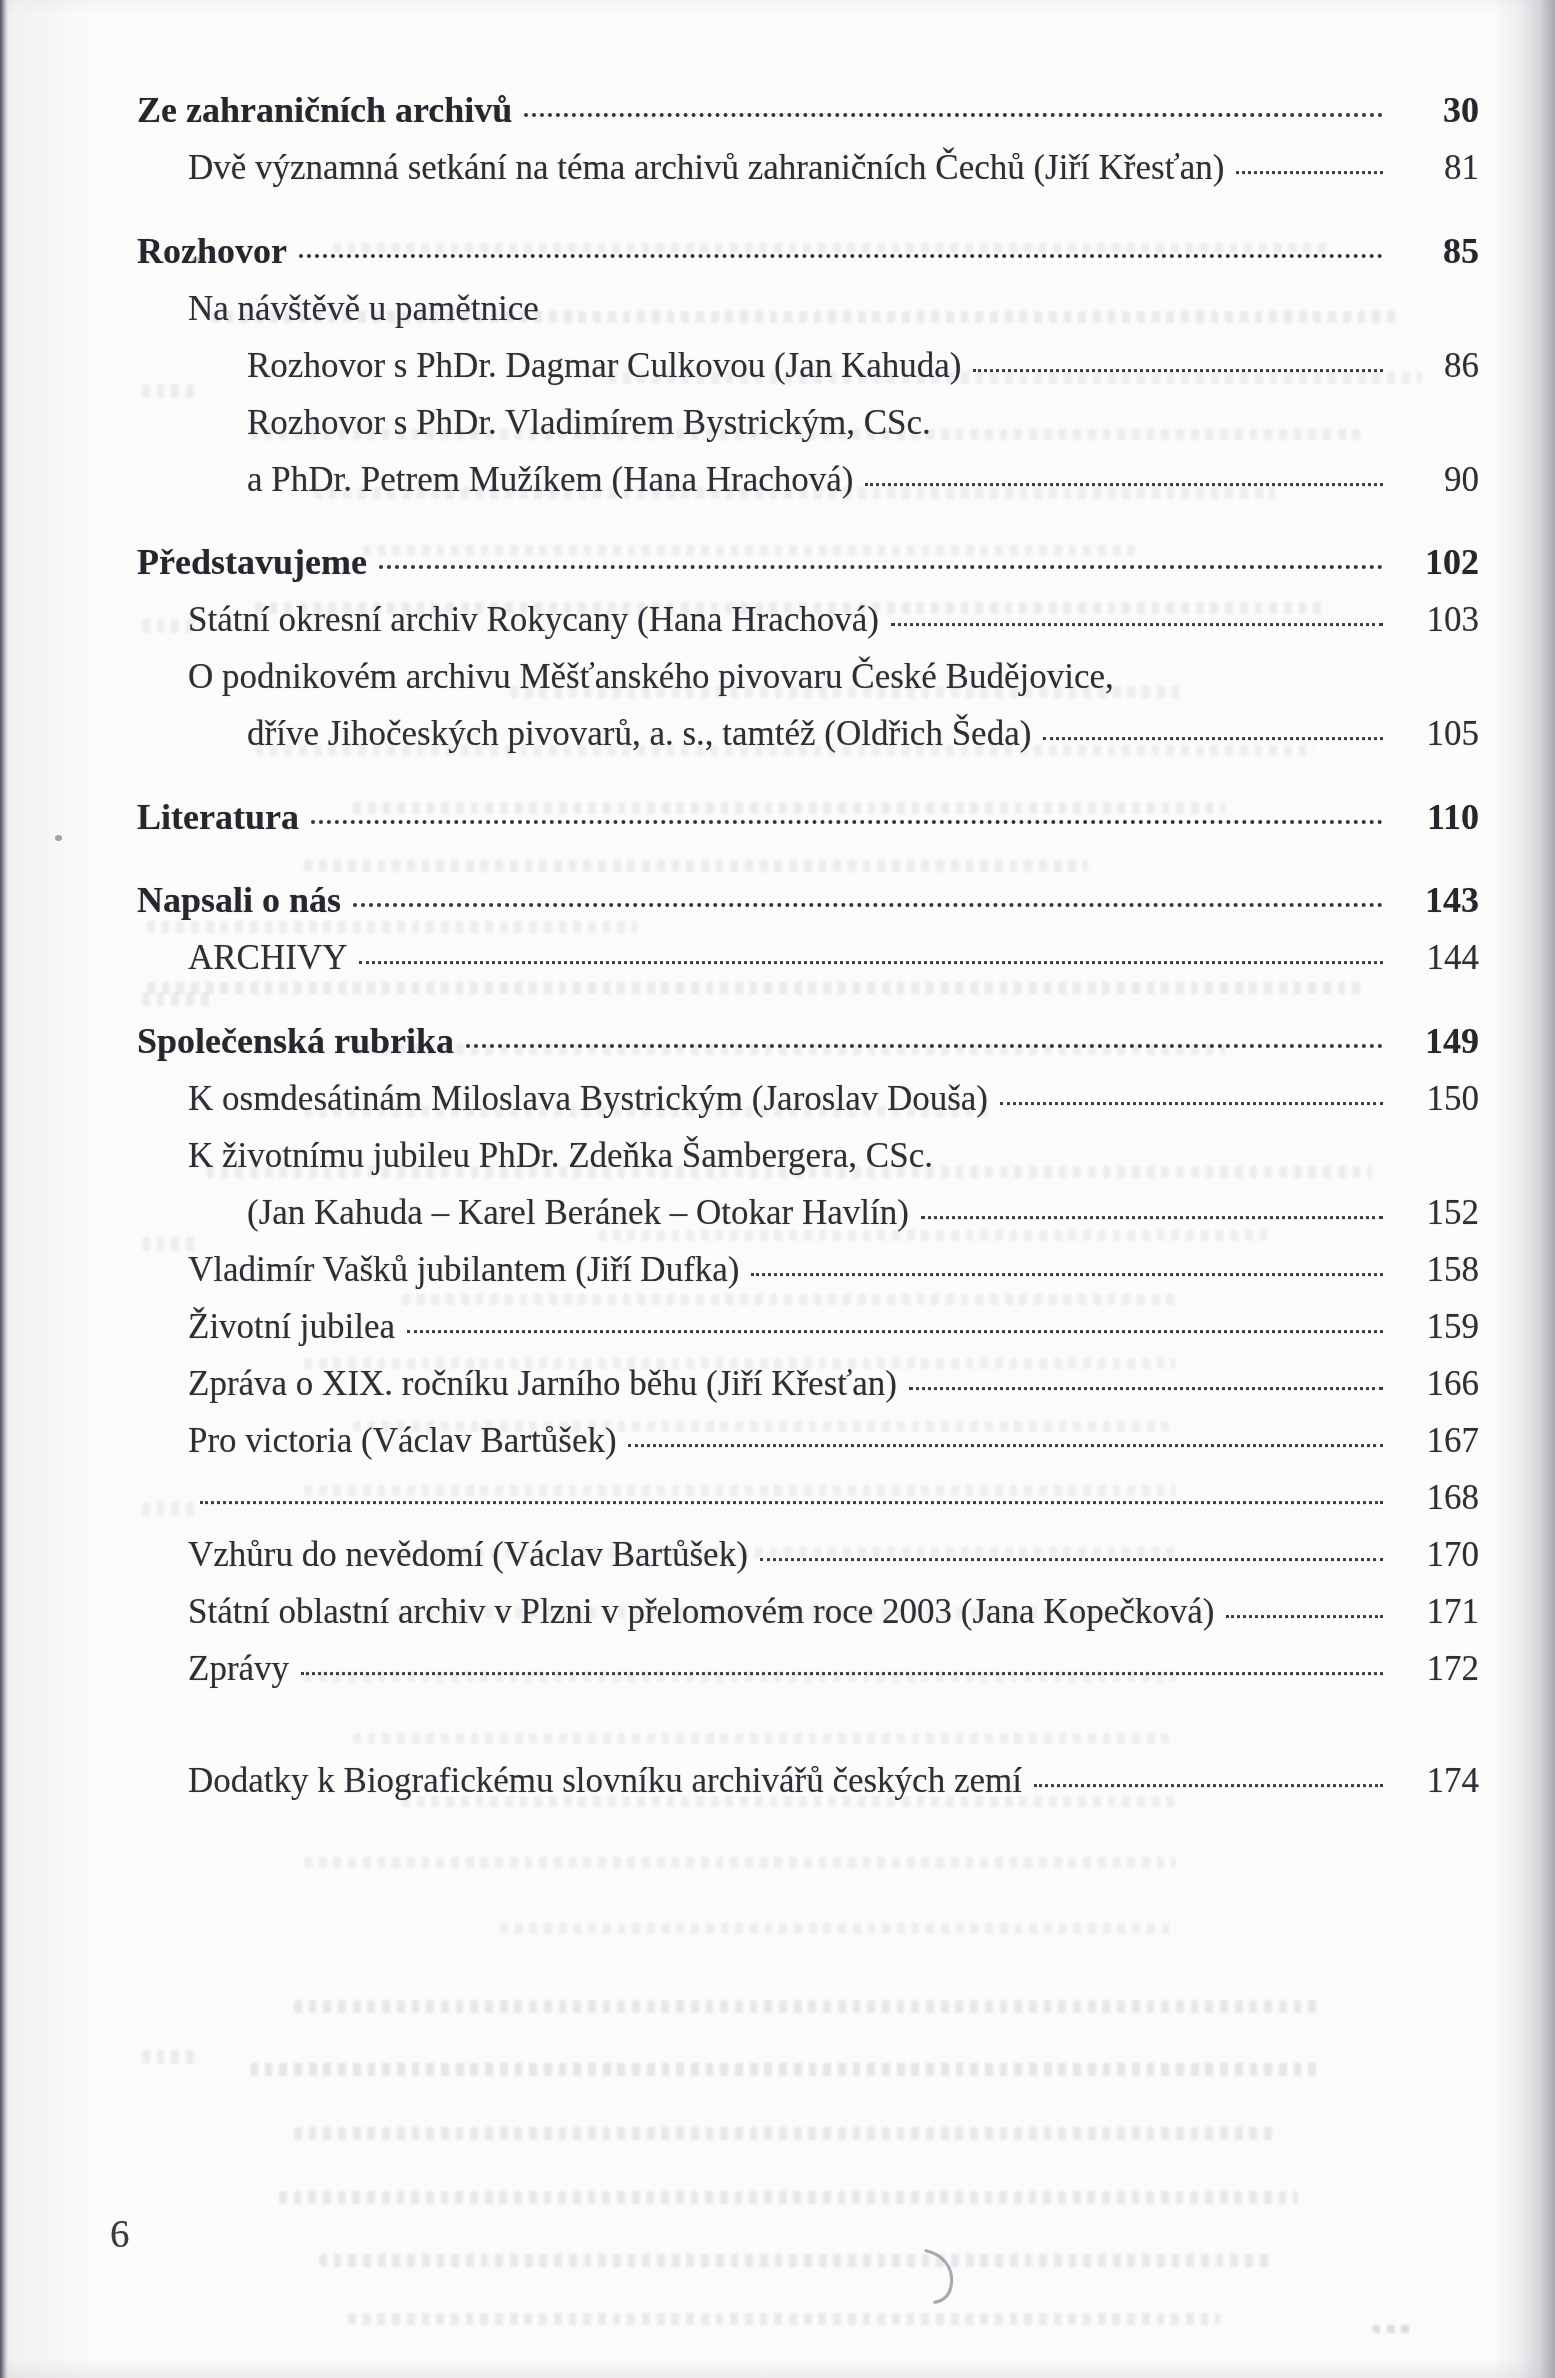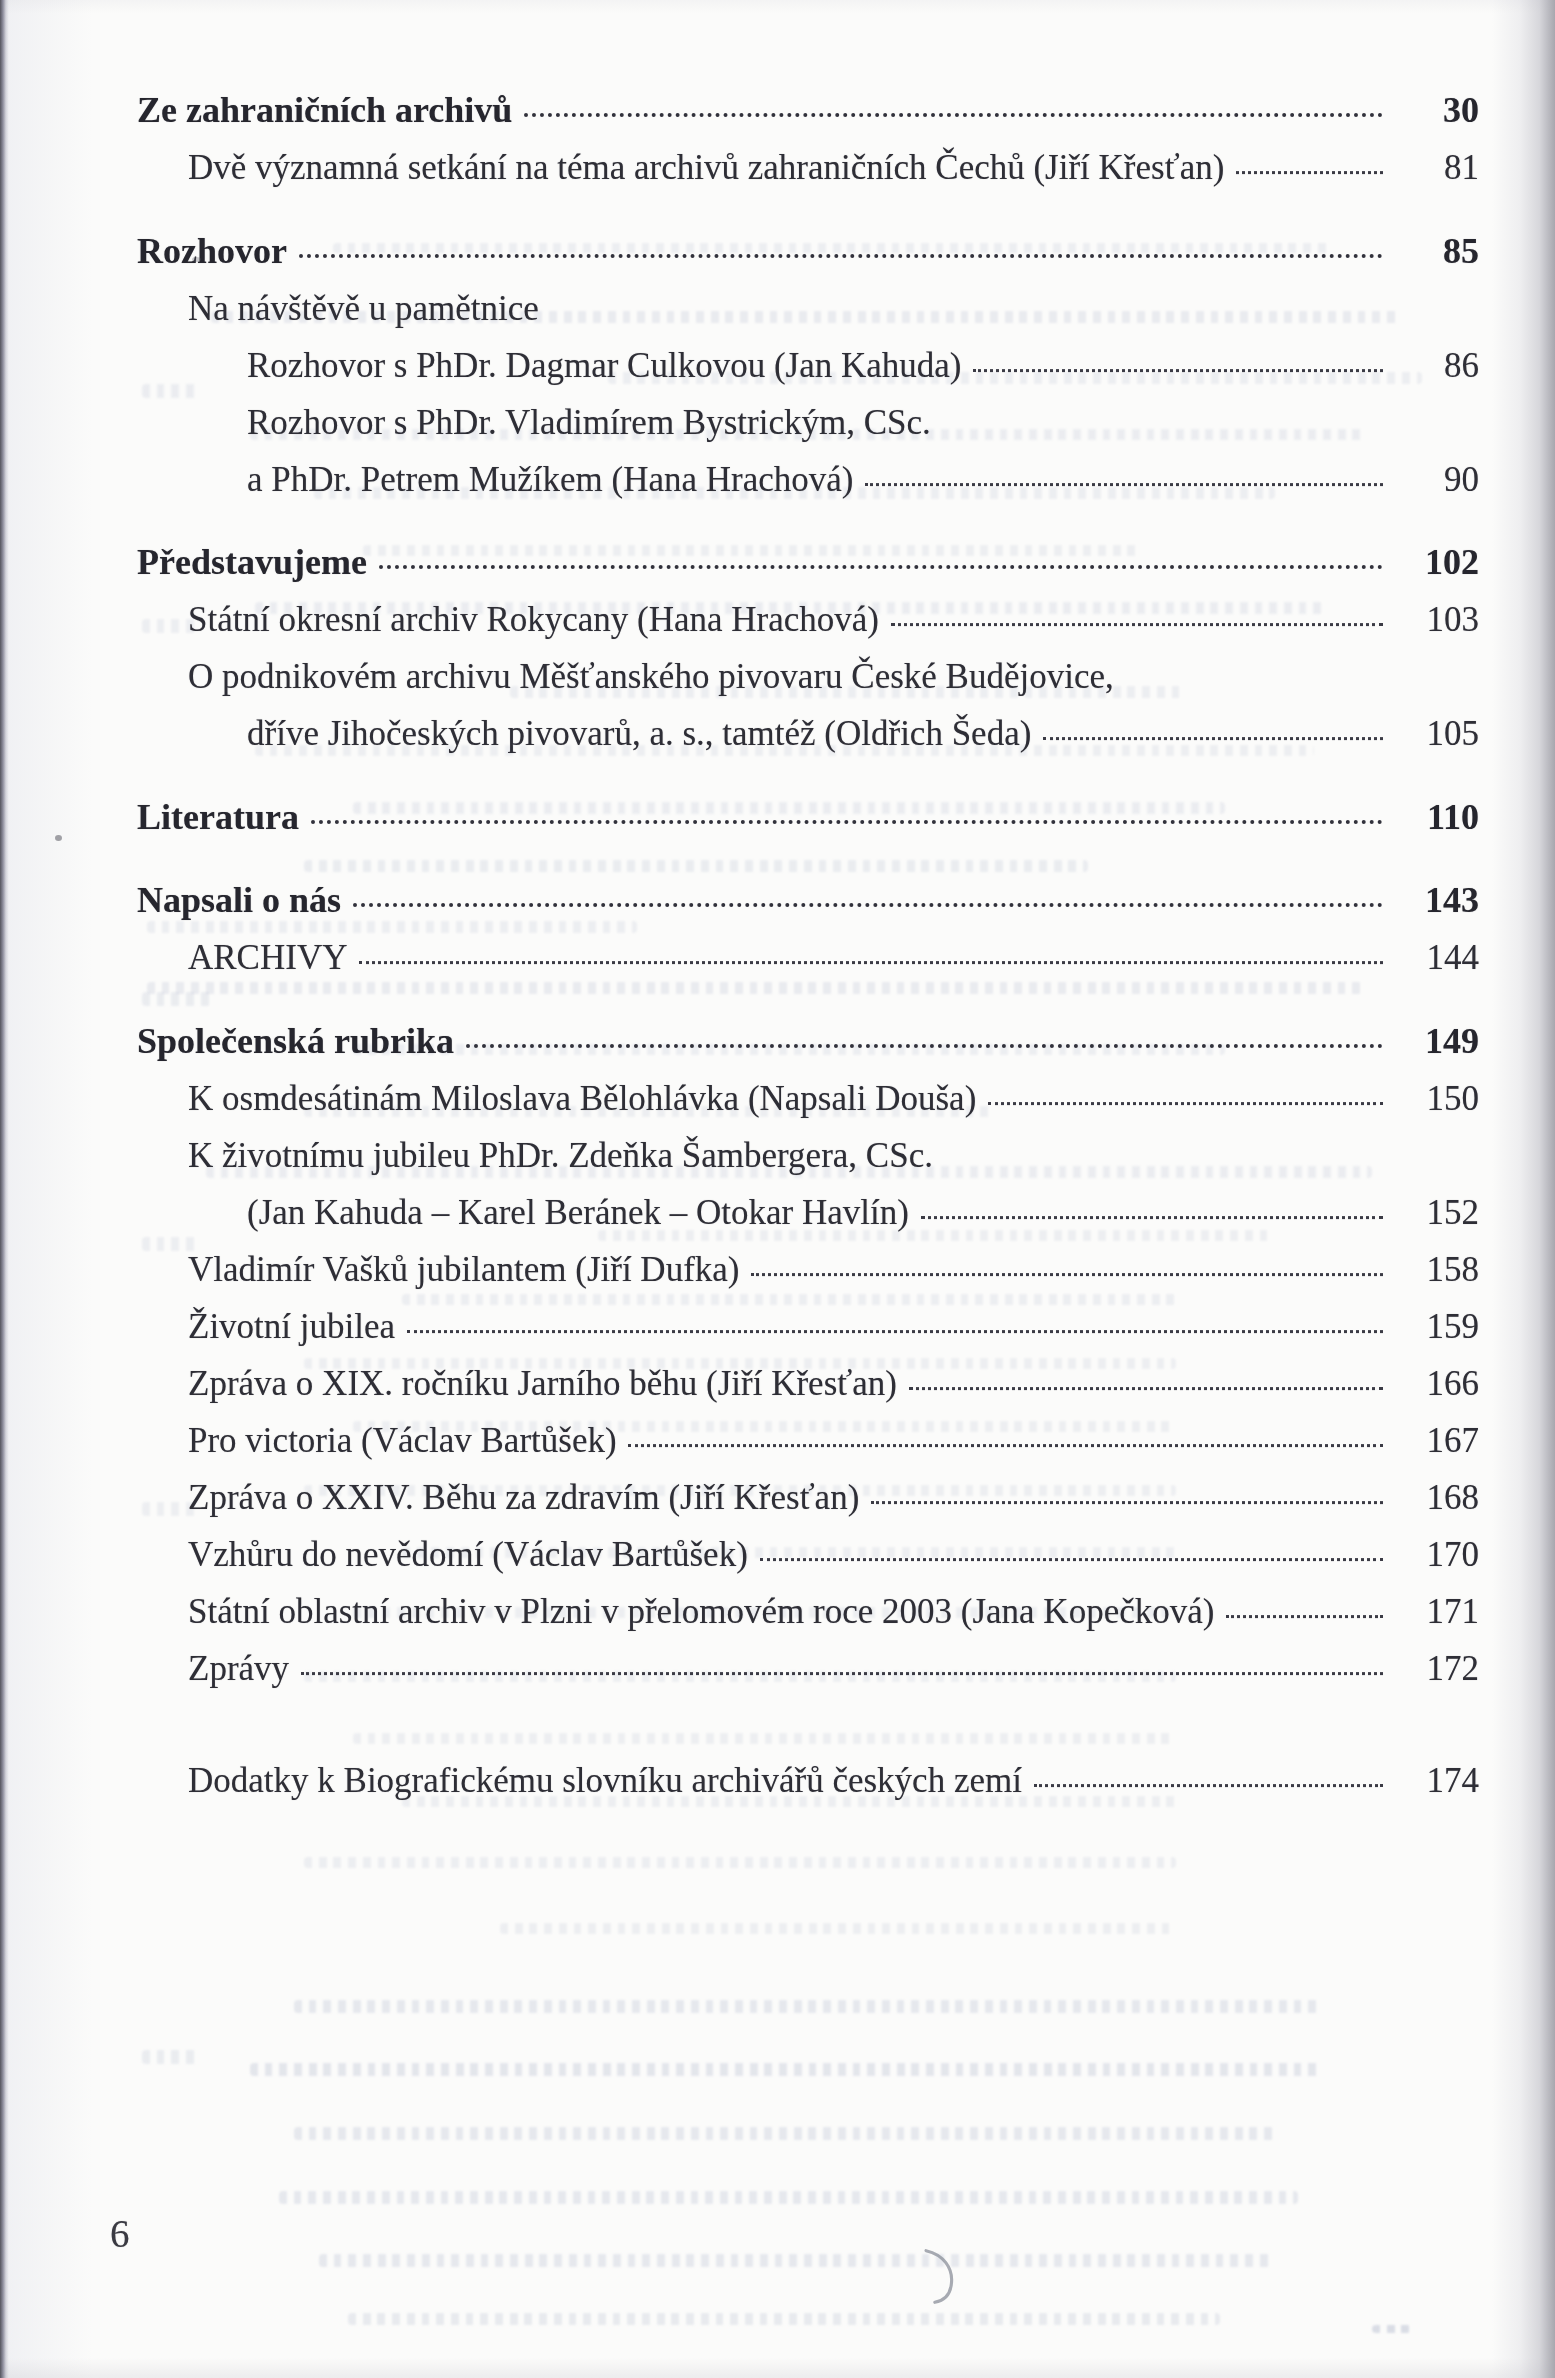--- a/index.html
+++ b/index.html
@@ -175,21 +175,21 @@
       <span class="t">ARCHIVY</span>
       <span class="dots"></span>
       <span class="pg">144</span>
     </div>
       <div class="row lvl0 bold gap">
       <span class="t">Společenská rubrika</span>
       <span class="dots"></span>
       <span class="pg">149</span>
     </div>
       <div class="row lvl1">
-      <span class="t">K osmdesátinám Miloslava Bělohlávka (Napsali Douša)</span>
+      <span class="t">K osmdesátinám Miloslava Bystrickým (Jaroslav Douša)</span>
       <span class="dots"></span>
       <span class="pg">150</span>
     </div>
       <div class="row lvl1">
       <span class="t">K životnímu jubileu PhDr. Zdeňka Šambergera, CSc.</span>
 
     </div>
       <div class="row lvl2">
       <span class="t">(Jan Kahuda – Karel Beránek – Otokar Havlín)</span>
       <span class="dots"></span>
@@ -209,21 +209,20 @@
       <span class="t">Zpráva o XIX. ročníku Jarního běhu (Jiří Křesťan)</span>
       <span class="dots"></span>
       <span class="pg">166</span>
     </div>
       <div class="row lvl1">
       <span class="t">Pro victoria (Václav Bartůšek)</span>
       <span class="dots"></span>
       <span class="pg">167</span>
     </div>
       <div class="row lvl1">
-      <span class="t">Zpráva o XXIV. Běhu za zdravím (Jiří Křesťan)</span>
       <span class="dots"></span>
       <span class="pg">168</span>
     </div>
       <div class="row lvl1">
       <span class="t">Vzhůru do nevědomí (Václav Bartůšek)</span>
       <span class="dots"></span>
       <span class="pg">170</span>
     </div>
       <div class="row lvl1">
       <span class="t">Státní oblastní archiv v Plzni v přelomovém roce 2003 (Jana Kopečková)</span>

